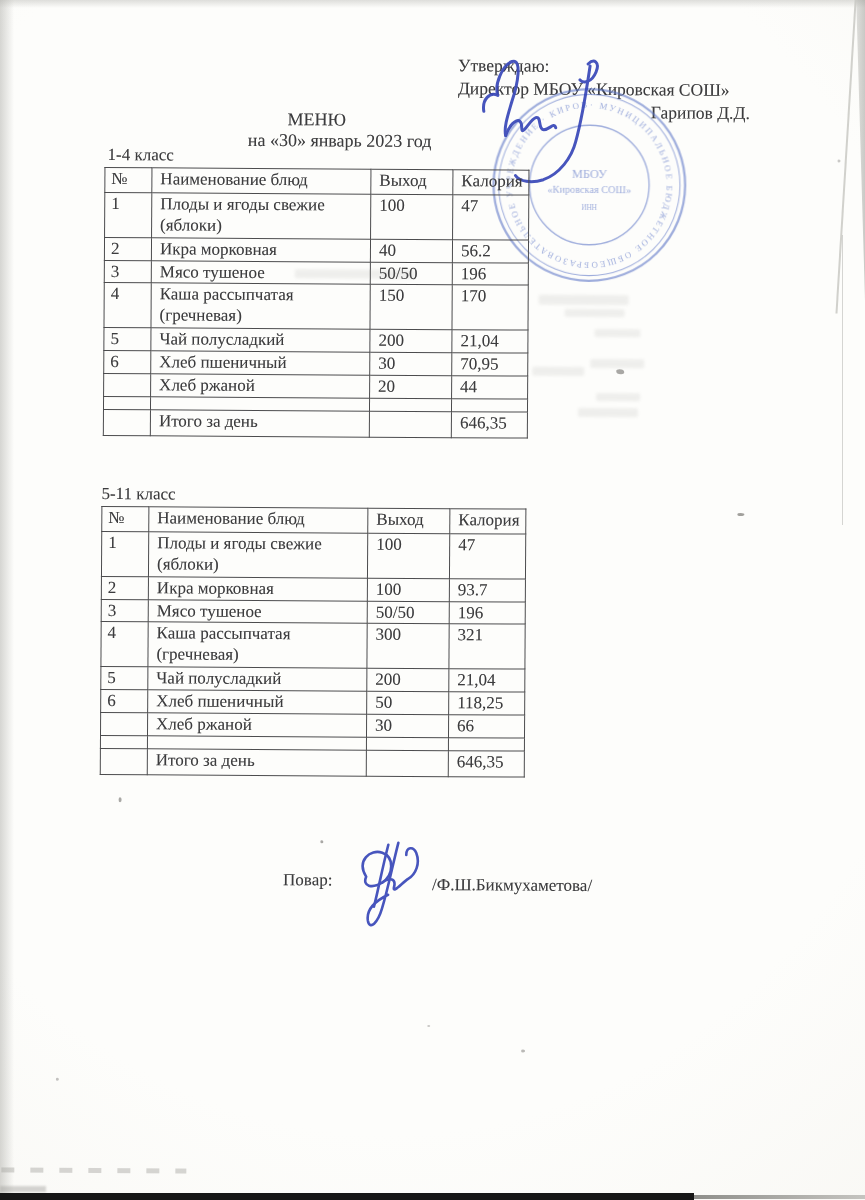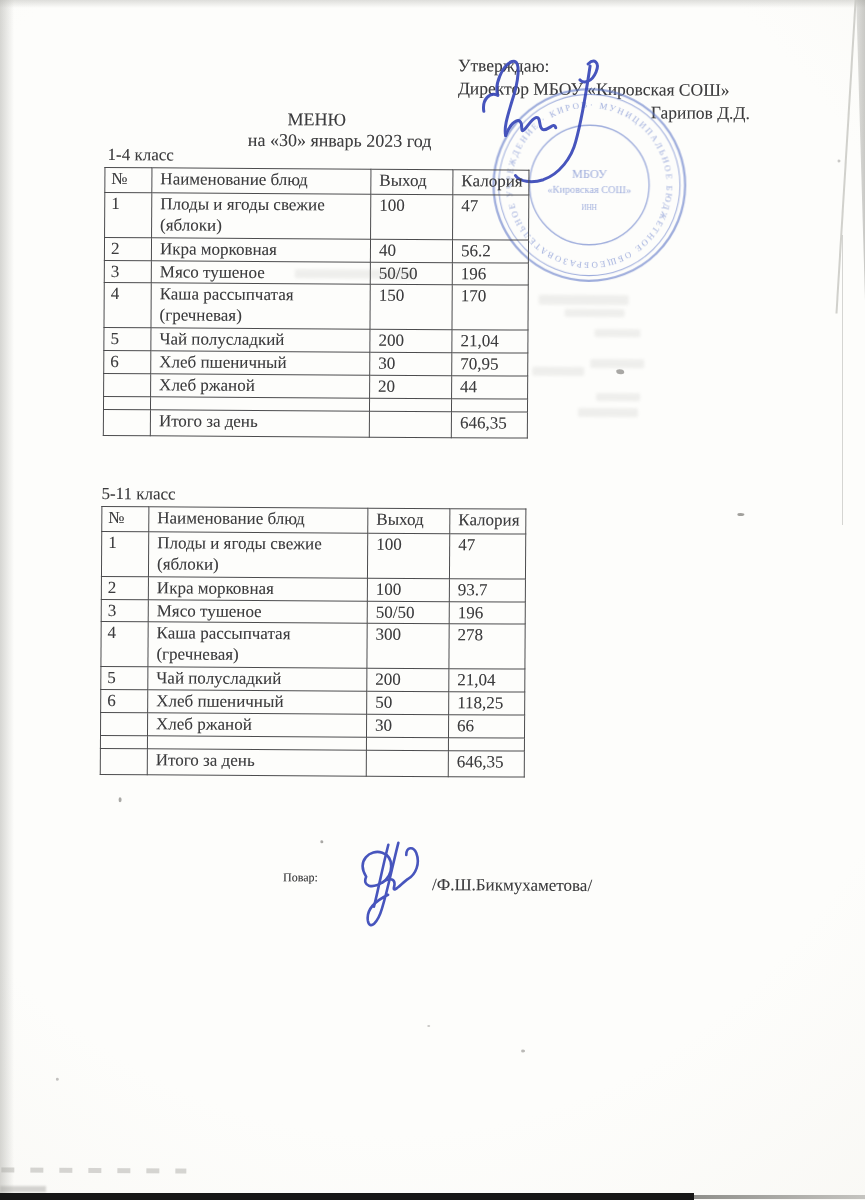--- a/index.html
+++ b/index.html
@@ -51,21 +51,21 @@
     text-shadow:0 0 .5px rgba(70,70,70,.35);
   }
   table.menu th:first-child,table.menu td:first-child{padding-left:6px;}
   tr.h-hdr{height:25px;}
   tr.h-tall{height:45px;}
   tr.h-norm{height:22px;}
   tr.h-empty{height:13px;}
   tr.h-total{height:26px;}
   td.low{padding-top:5px;}
 
-  .footer-label{position:absolute;left:288px;top:869px;font-size:12px;}
+  .footer-label{position:absolute;left:288px;top:869px;font-size:17px;}
   .footer-name{position:absolute;left:437px;top:873px;font-size:17px;}
 
   .stamp{position:absolute;left:487px;top:79px;width:206px;height:206px;
     opacity:.58;filter:blur(.7px);}
   .sig-director{position:absolute;left:468px;top:47px;width:160px;height:140px;opacity:.92;}
   .sig-cook{position:absolute;left:341px;top:833px;width:116px;height:106px;opacity:.92;}
 
   .bleed{position:absolute;background:#8a8a86;opacity:.12;filter:blur(1.6px);border-radius:2px;}
   .speck{position:absolute;background:#55534f;border-radius:50%;}
   .streak{position:absolute;left:8px;top:1168px;width:185px;height:5px;opacity:.35;filter:blur(.5px);
@@ -213,21 +213,21 @@
     <tr class="h-norm">
       <td>3</td>
       <td>Мясо тушеное</td>
       <td>50/50</td>
       <td>196</td>
     </tr>
     <tr class="h-tall">
       <td>4</td>
       <td>Каша рассыпчатая (гречневая)</td>
       <td>300</td>
-      <td>278</td>
+      <td>321</td>
     </tr>
     <tr class="h-norm">
       <td>5</td>
       <td>Чай полусладкий</td>
       <td>200</td>
       <td>21,04</td>
     </tr>
     <tr class="h-norm">
       <td>6</td>
       <td>Хлеб пшеничный</td>

